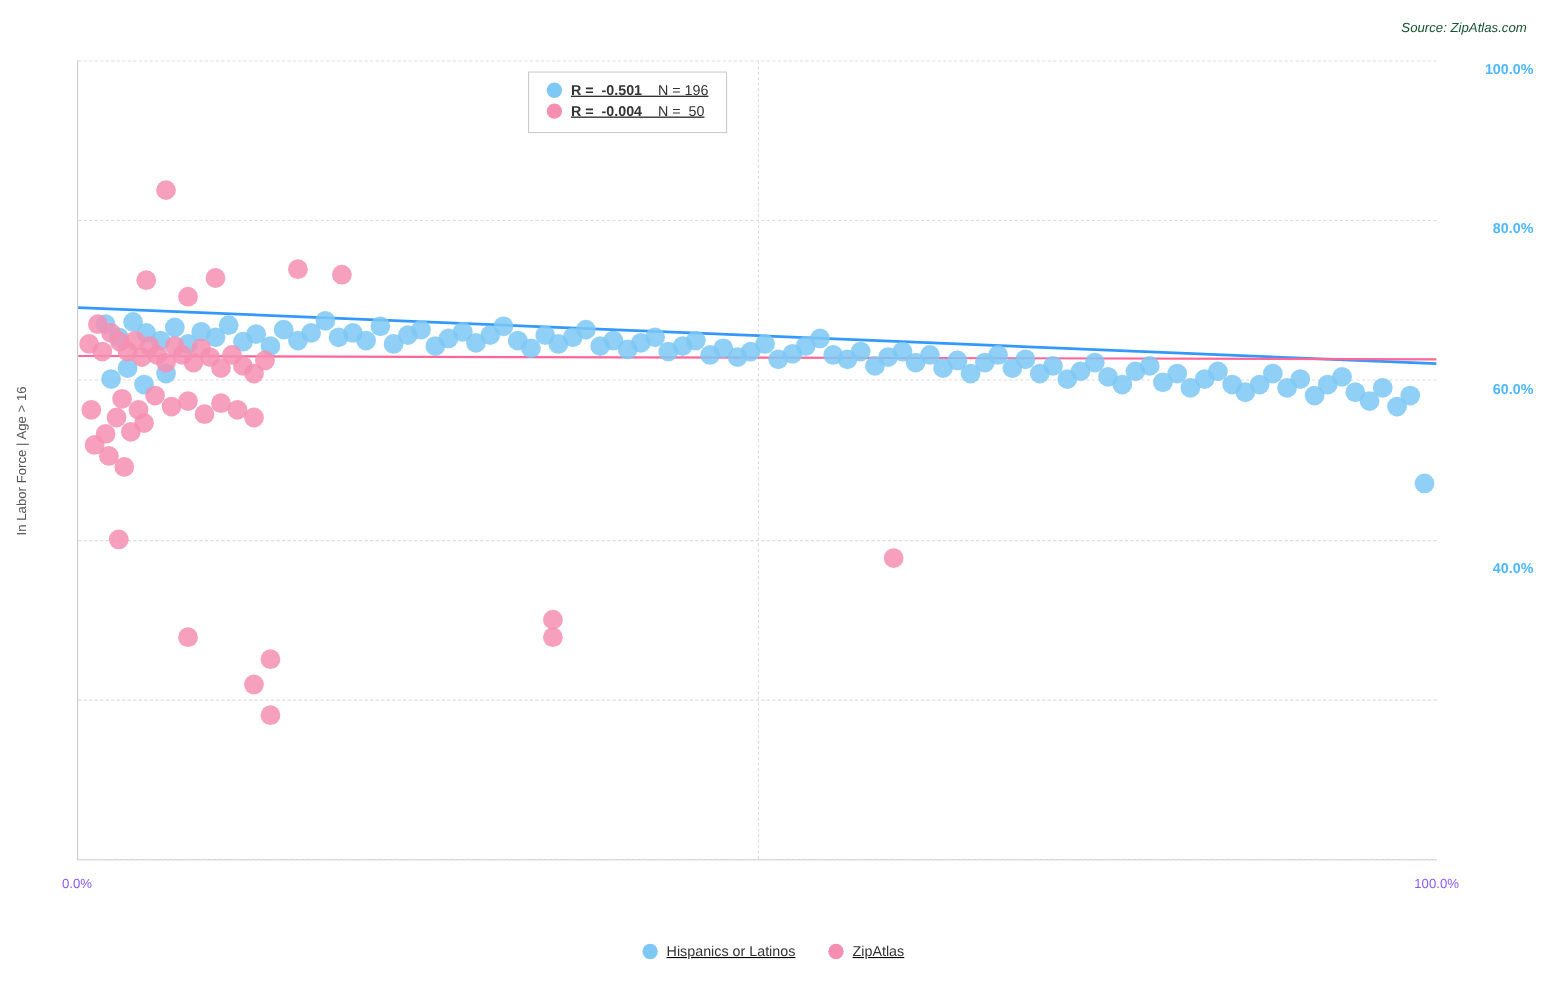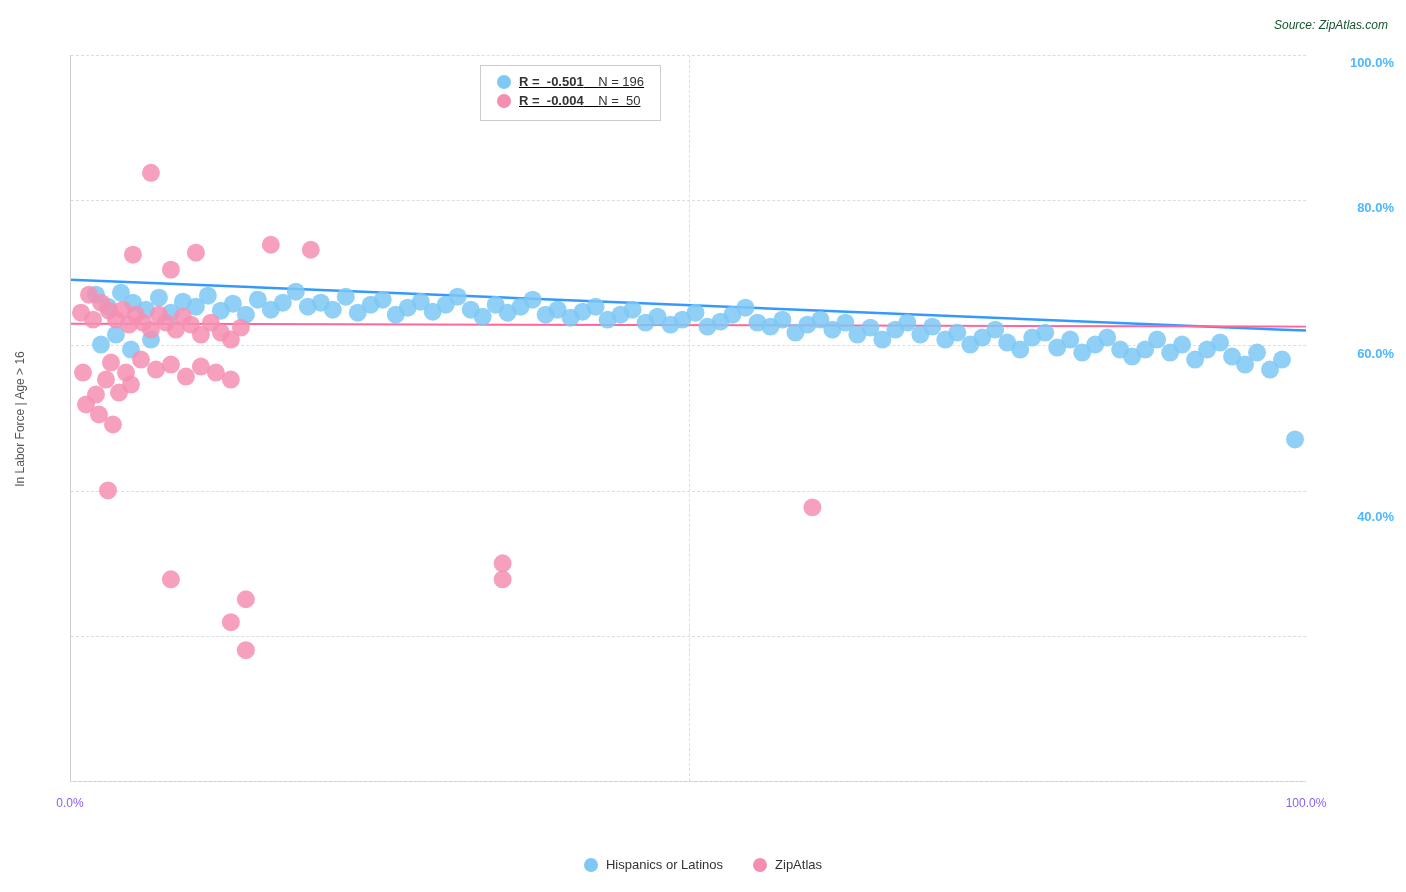--- a/index.html
+++ b/index.html
@@ -112,20 +112,21 @@
     
     .bottom-legend {
       position: absolute;
       bottom: 20px;
       left: 0;
       right: 0;
       display: flex;
       justify-content: center;
       align-items: center;
       gap: 30px;
+      text-decoration: underline;
     }
     .bottom-legend-item {
       display: flex;
       align-items: center;
       gap: 8px;
       font-size: 13px;
       color: #333;
     }
     .bottom-legend-dot {
       width: 14px;

